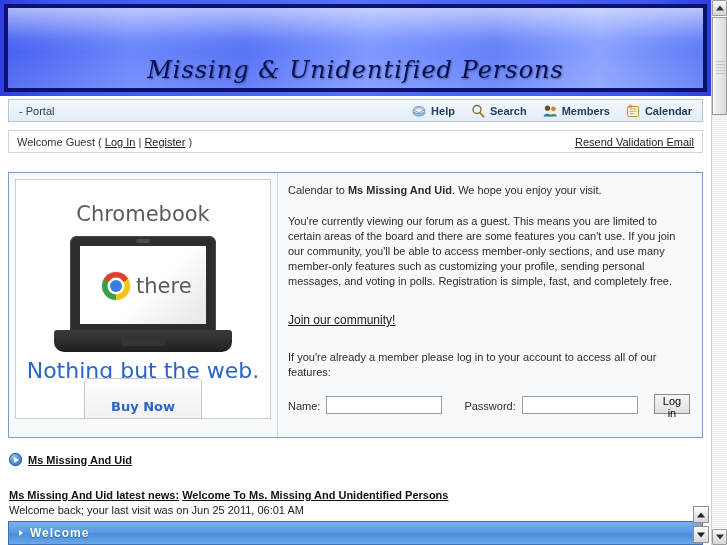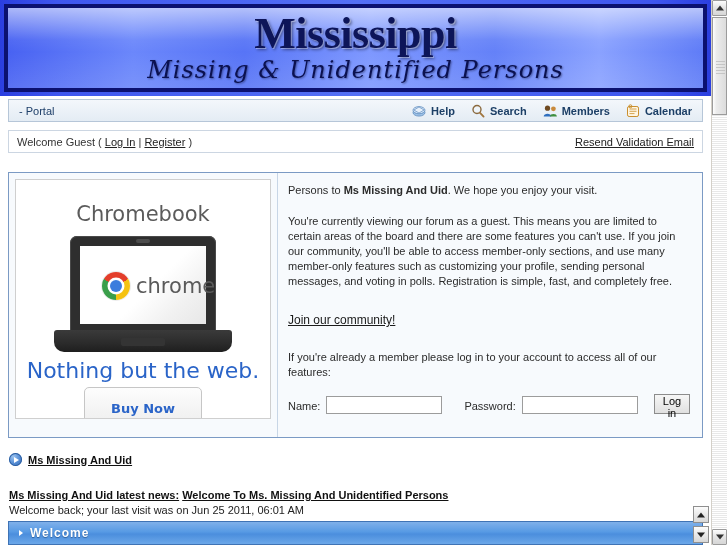--- a/index.html
+++ b/index.html
@@ -285,23 +285,23 @@
     background: #343434; border-radius: 2px;
   }
   #ad-tagline {
     position: absolute; left: 0; right: 0; top: 178px;
     text-align: center;
     font-size: 22px;
     color: #2a64c8;
     font-family: "DejaVu Sans", sans-serif;
   }
   #buy-now {
-    position: absolute; left: 50%; top: 207px;
+    position: absolute; left: 50%; top: 198px;
     transform: translateX(-50%);
-    padding: 13px 26px;
+    padding: 20px 26px;
     font-size: 13px; font-weight: 700;
     color: #2a64c8;
     background: linear-gradient(180deg,#fdfdfd 0%, #ececec 100%);
     border: 1px solid #c6c6c6;
     border-radius: 5px;
     cursor: pointer;
     font-family: "DejaVu Sans", sans-serif;
   }
 
   #text-cell {
@@ -407,21 +407,20 @@
 </style>
 </head>
 <body>
 
 <div id="page">
 
   <div id="viewport">
 
     <div id="banner-wrap">
       <div id="banner">
-        <div id="banner-title">Mississippi</div>
         <div id="banner-sub">Missing &amp; Unidentified Persons</div>
       </div>
     </div>
 
     <div id="navbar">
       <a id="portal-link">- Portal</a>
       <div id="nav-right">
 
         <a class="nav-item">
           <span class="nav-icon">
@@ -486,36 +485,36 @@
 
       <div id="ad-cell">
         <div id="ad-box">
           <div id="ad-title">Chromebook</div>
 
           <div id="laptop">
             <div id="lid">
               <div id="webcam"></div>
               <div id="screen">
                 <div id="chrome-logo"></div>
-                <div id="chrome-word">chrome</div>
+                <div id="chrome-word">there</div>
               </div>
             </div>
             <div id="base">
               <div id="trackpad"></div>
             </div>
           </div>
 
           <div id="ad-tagline">Nothing but the web.</div>
           <div id="buy-now">Buy Now</div>
         </div>
       </div>
 
       <div id="text-cell">
         <p class="para">
-          <span>Persons to </span><b>Ms Missing And Uid</b><span>. We hope you enjoy your visit.</span>
+          <span>Calendar to </span><b>Ms Missing And Uid</b><span>. We hope you enjoy your visit.</span>
         </p>
 
         <p class="para" id="p-intro">You're currently viewing our forum as a guest. This means you are limited to certain areas of the board and there are some features you can't use. If you join our community, you'll be able to access member-only sections, and use many member-only features such as customizing your profile, sending personal messages, and voting in polls. Registration is simple, fast, and completely free.</p>
 
         <a id="join-link">Join our community!</a>
 
         <p class="para" id="p-member">If you're already a member please log in to your account to access all of our features:</p>
 
         <div id="login-row">
           <label>Name:</label>

